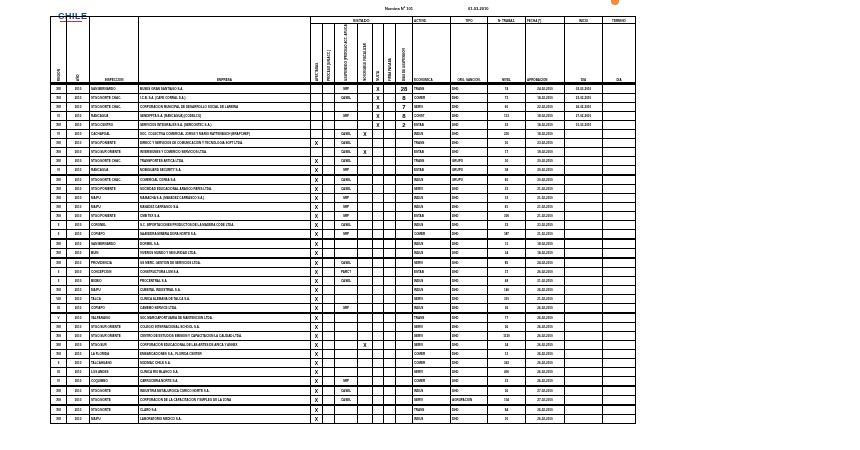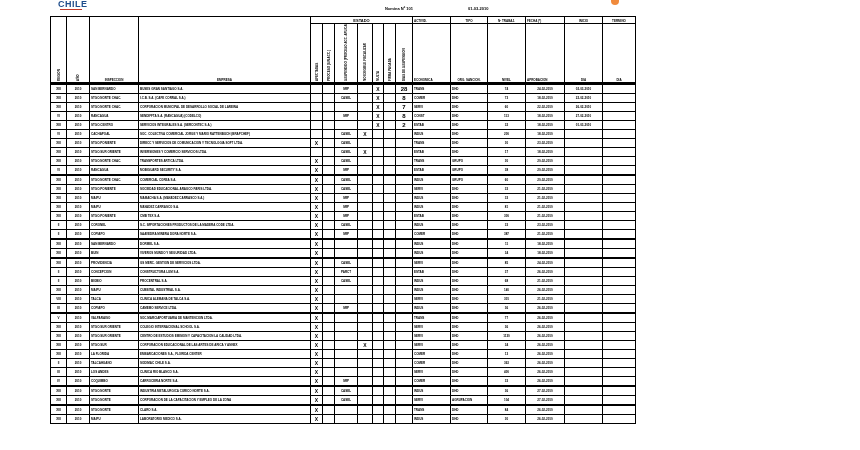--- a/index.html
+++ b/index.html
@@ -1,17 +1,17 @@
 <!DOCTYPE html>
 <html><head>
 <meta charset="utf-8">
 <style>
   html, body { margin:0; padding:0; background:#ffffff; }
   body { width:860px; height:450px; position:relative; overflow:hidden; font-family:"Liberation Sans", sans-serif; color:#000; }
-  .logo { position:absolute; left:58px; top:0px; font-size:9px; font-weight:bold; color:#1f4e8c; letter-spacing:0.5px; line-height:9px; }
+  .logo { position:absolute; left:58px; top:12px; font-size:9px; font-weight:bold; color:#1f4e8c; letter-spacing:0.5px; line-height:9px; }
   .logo .bar { display:block; width:22px; height:1px; background:#c0392b; margin-left:2px; }
   .title { position:absolute; left:385px; top:6px; font-size:4px; font-weight:bold; }
   .date { position:absolute; left:468px; top:6px; font-size:4px; font-weight:bold; }
   .corner-icon { position:absolute; left:611px; top:0px; width:8px; height:5px; background:#f08a3c; border-radius:0 0 5px 5px; }
   table { position:absolute; left:50px; top:16px; border-collapse:collapse; font-size:3px; table-layout:fixed; }
   td, th { border:1px solid #000; padding:0 1px; overflow:hidden; white-space:nowrap; height:8px; font-weight:bold; }
   th { font-size:3px; vertical-align:bottom; }
   .hdr-top th { height:6px; }
   .hdr-main th { height:58px; }
   .vert { writing-mode:vertical-rl; transform:rotate(180deg); text-align:left; height:56px; display:inline-block; }

